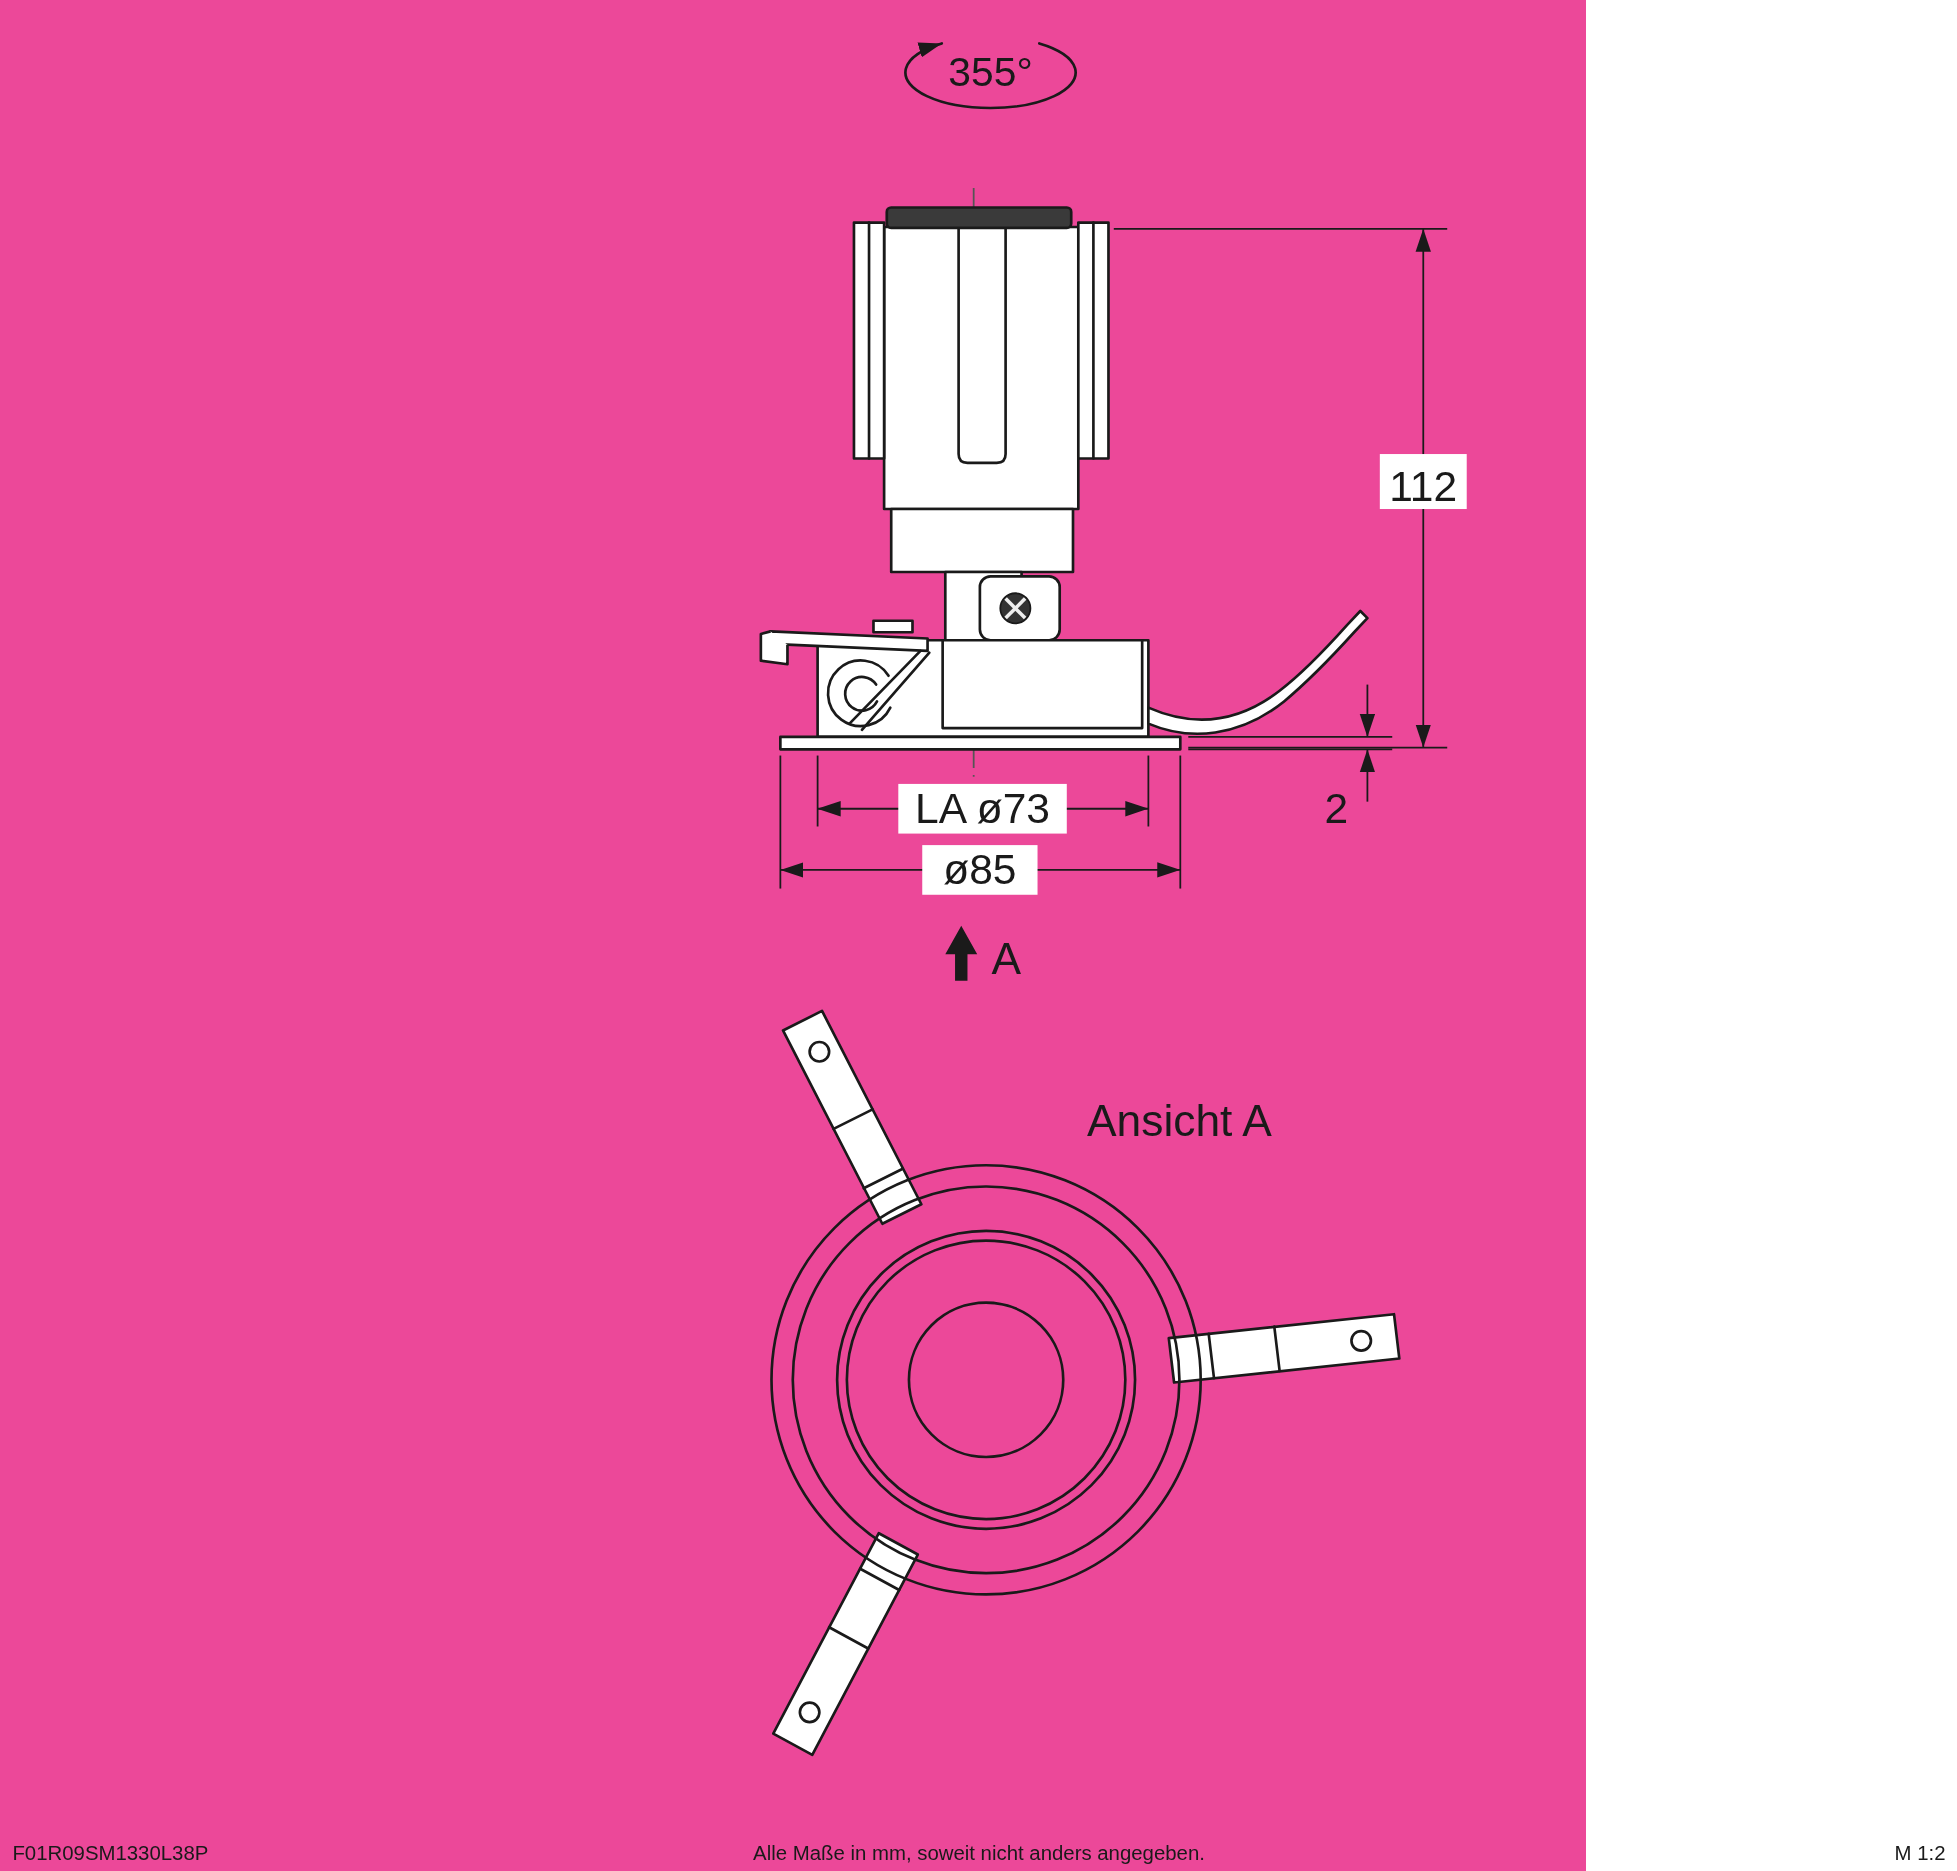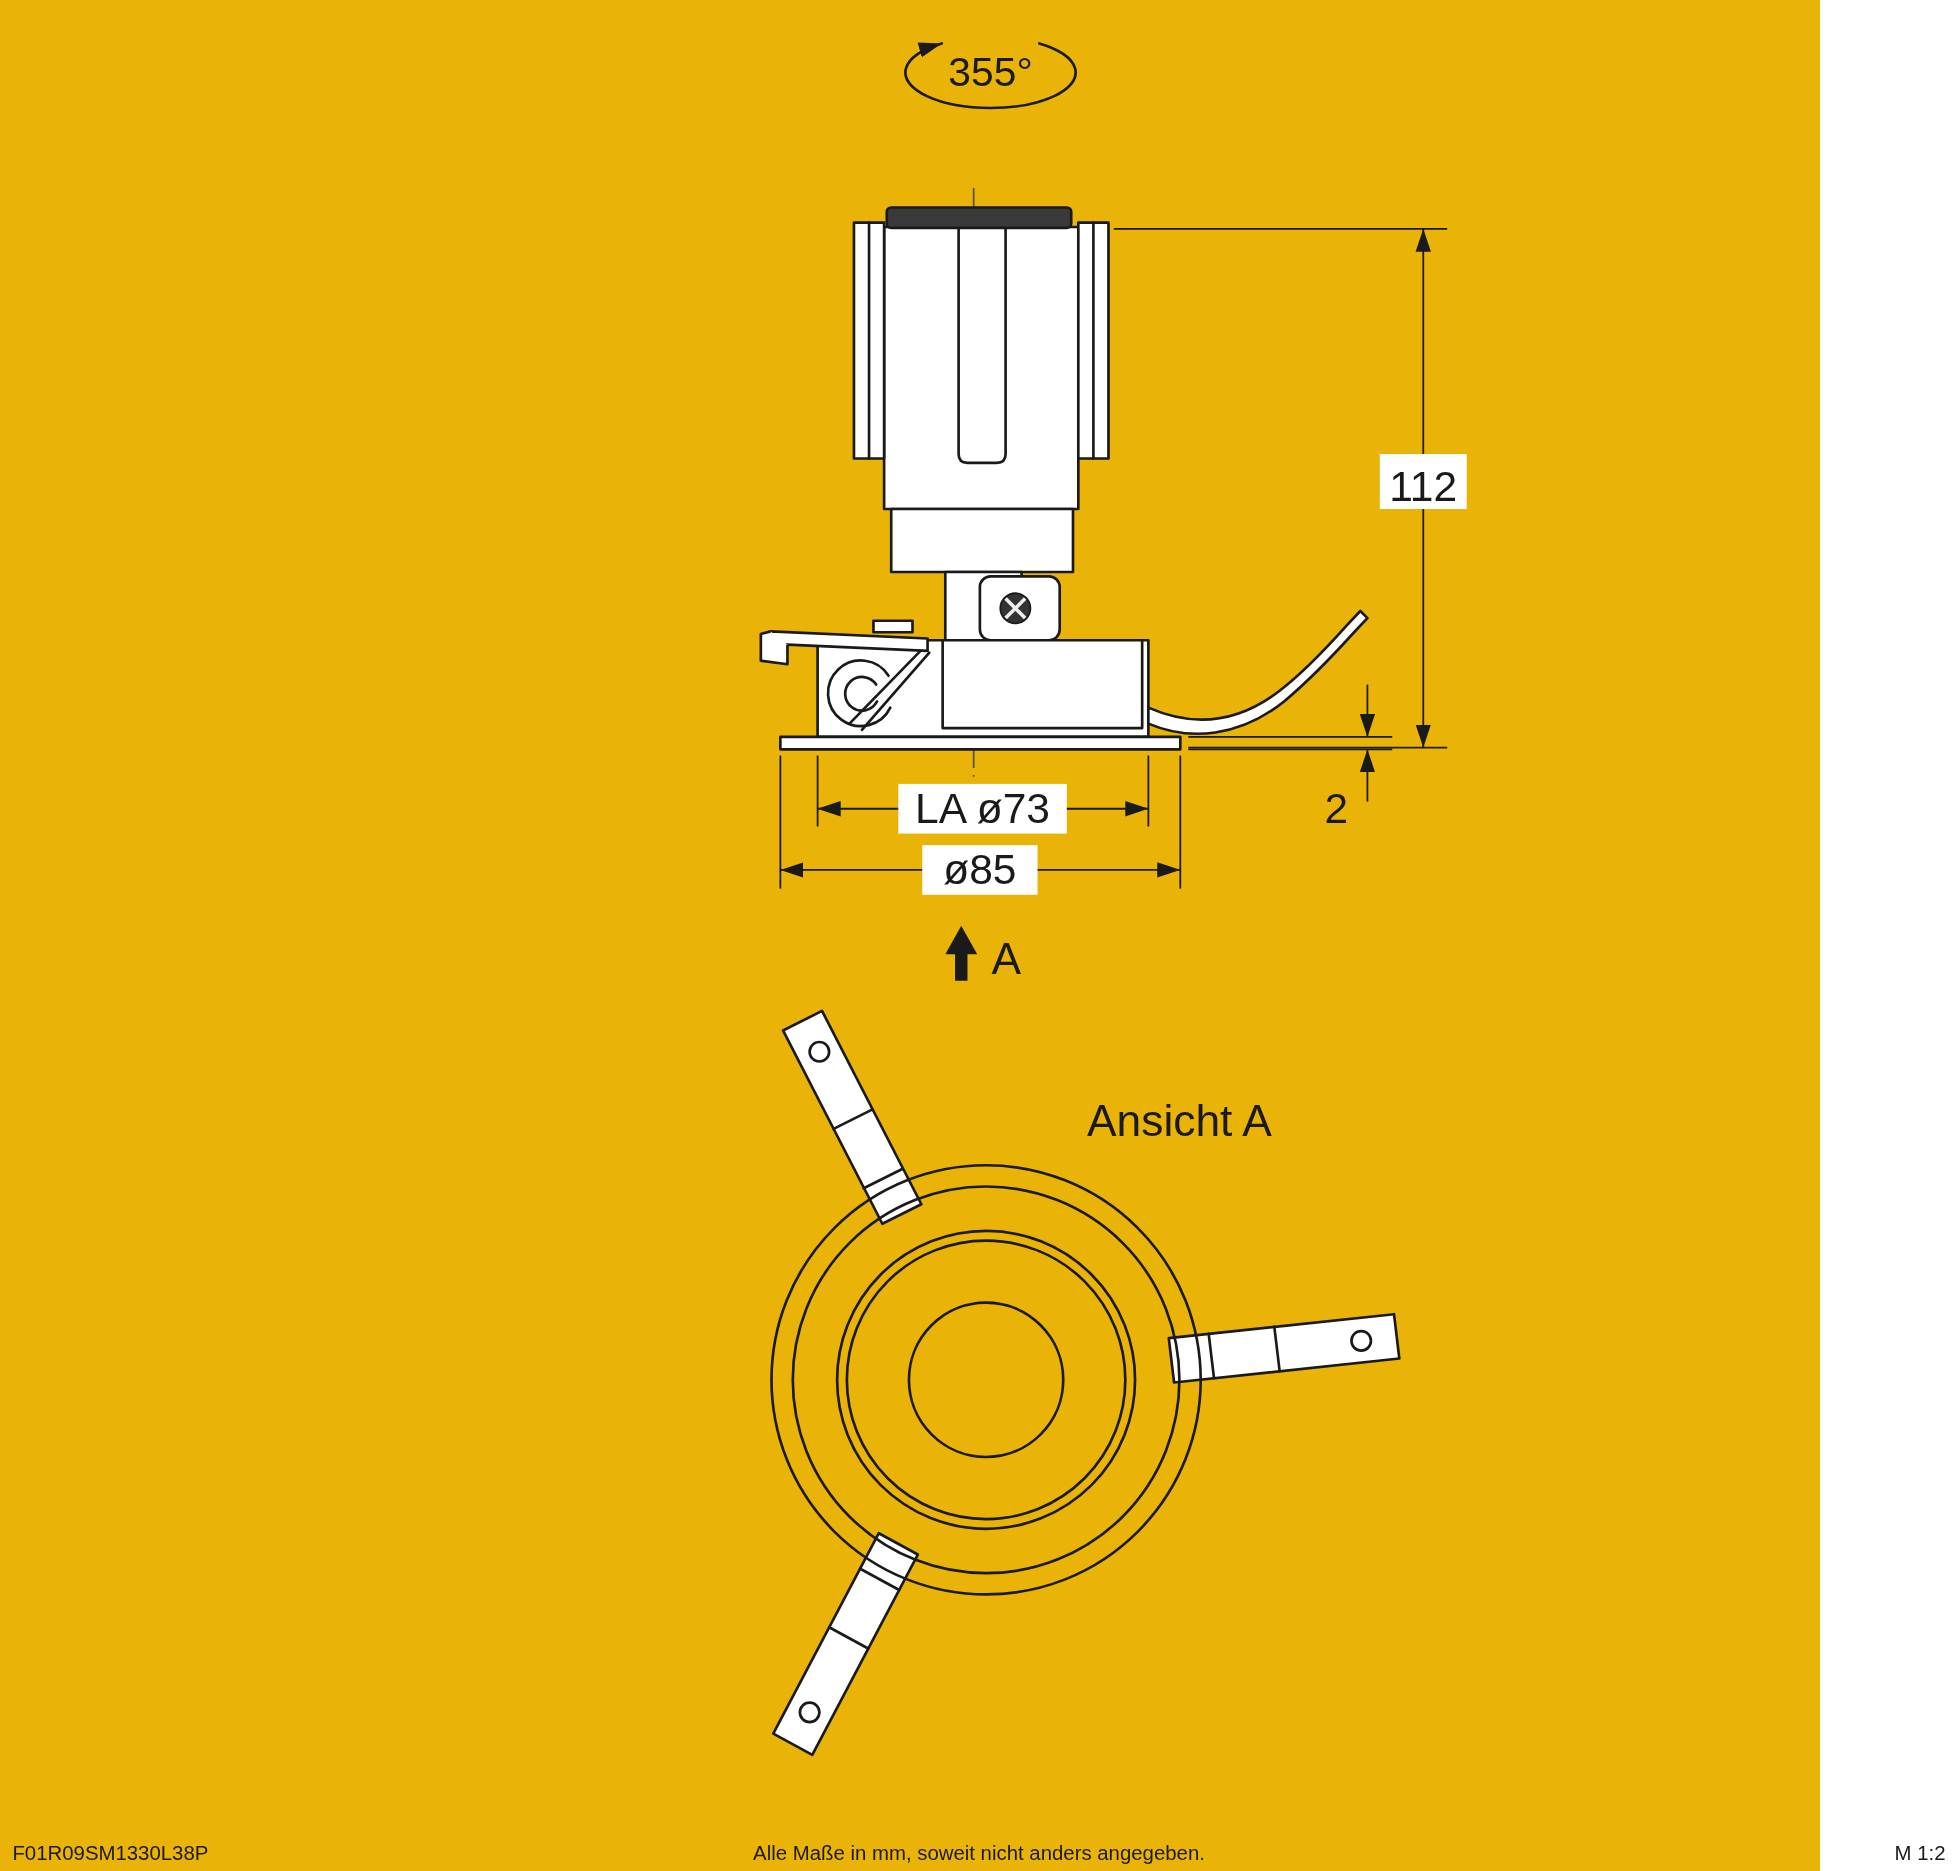--- a/index.html
+++ b/index.html
@@ -4,24 +4,24 @@
 <style>
   html, body {
     margin: 0;
     padding: 0;
     background: #ffffff;
     width: 1958px;
     height: 1872px;
     overflow: hidden;
   }
   .drawing-wrap {
-    width: 1820px;
+    width: 1586px;
     height: 1872px;
     position: relative;
-    background: #eab308;
+    background: #ec4899;
   }
   svg text {
     font-family: "Liberation Sans", sans-serif;
     fill: #1a1a1a;
   }
   .dim-text   { font-size: 48px; }
   .rot-text   { font-size: 46px; }
   .view-text  { font-size: 50px; }
   .title-text { font-size: 50px; }
   .footer-text{ font-size: 23px; }

